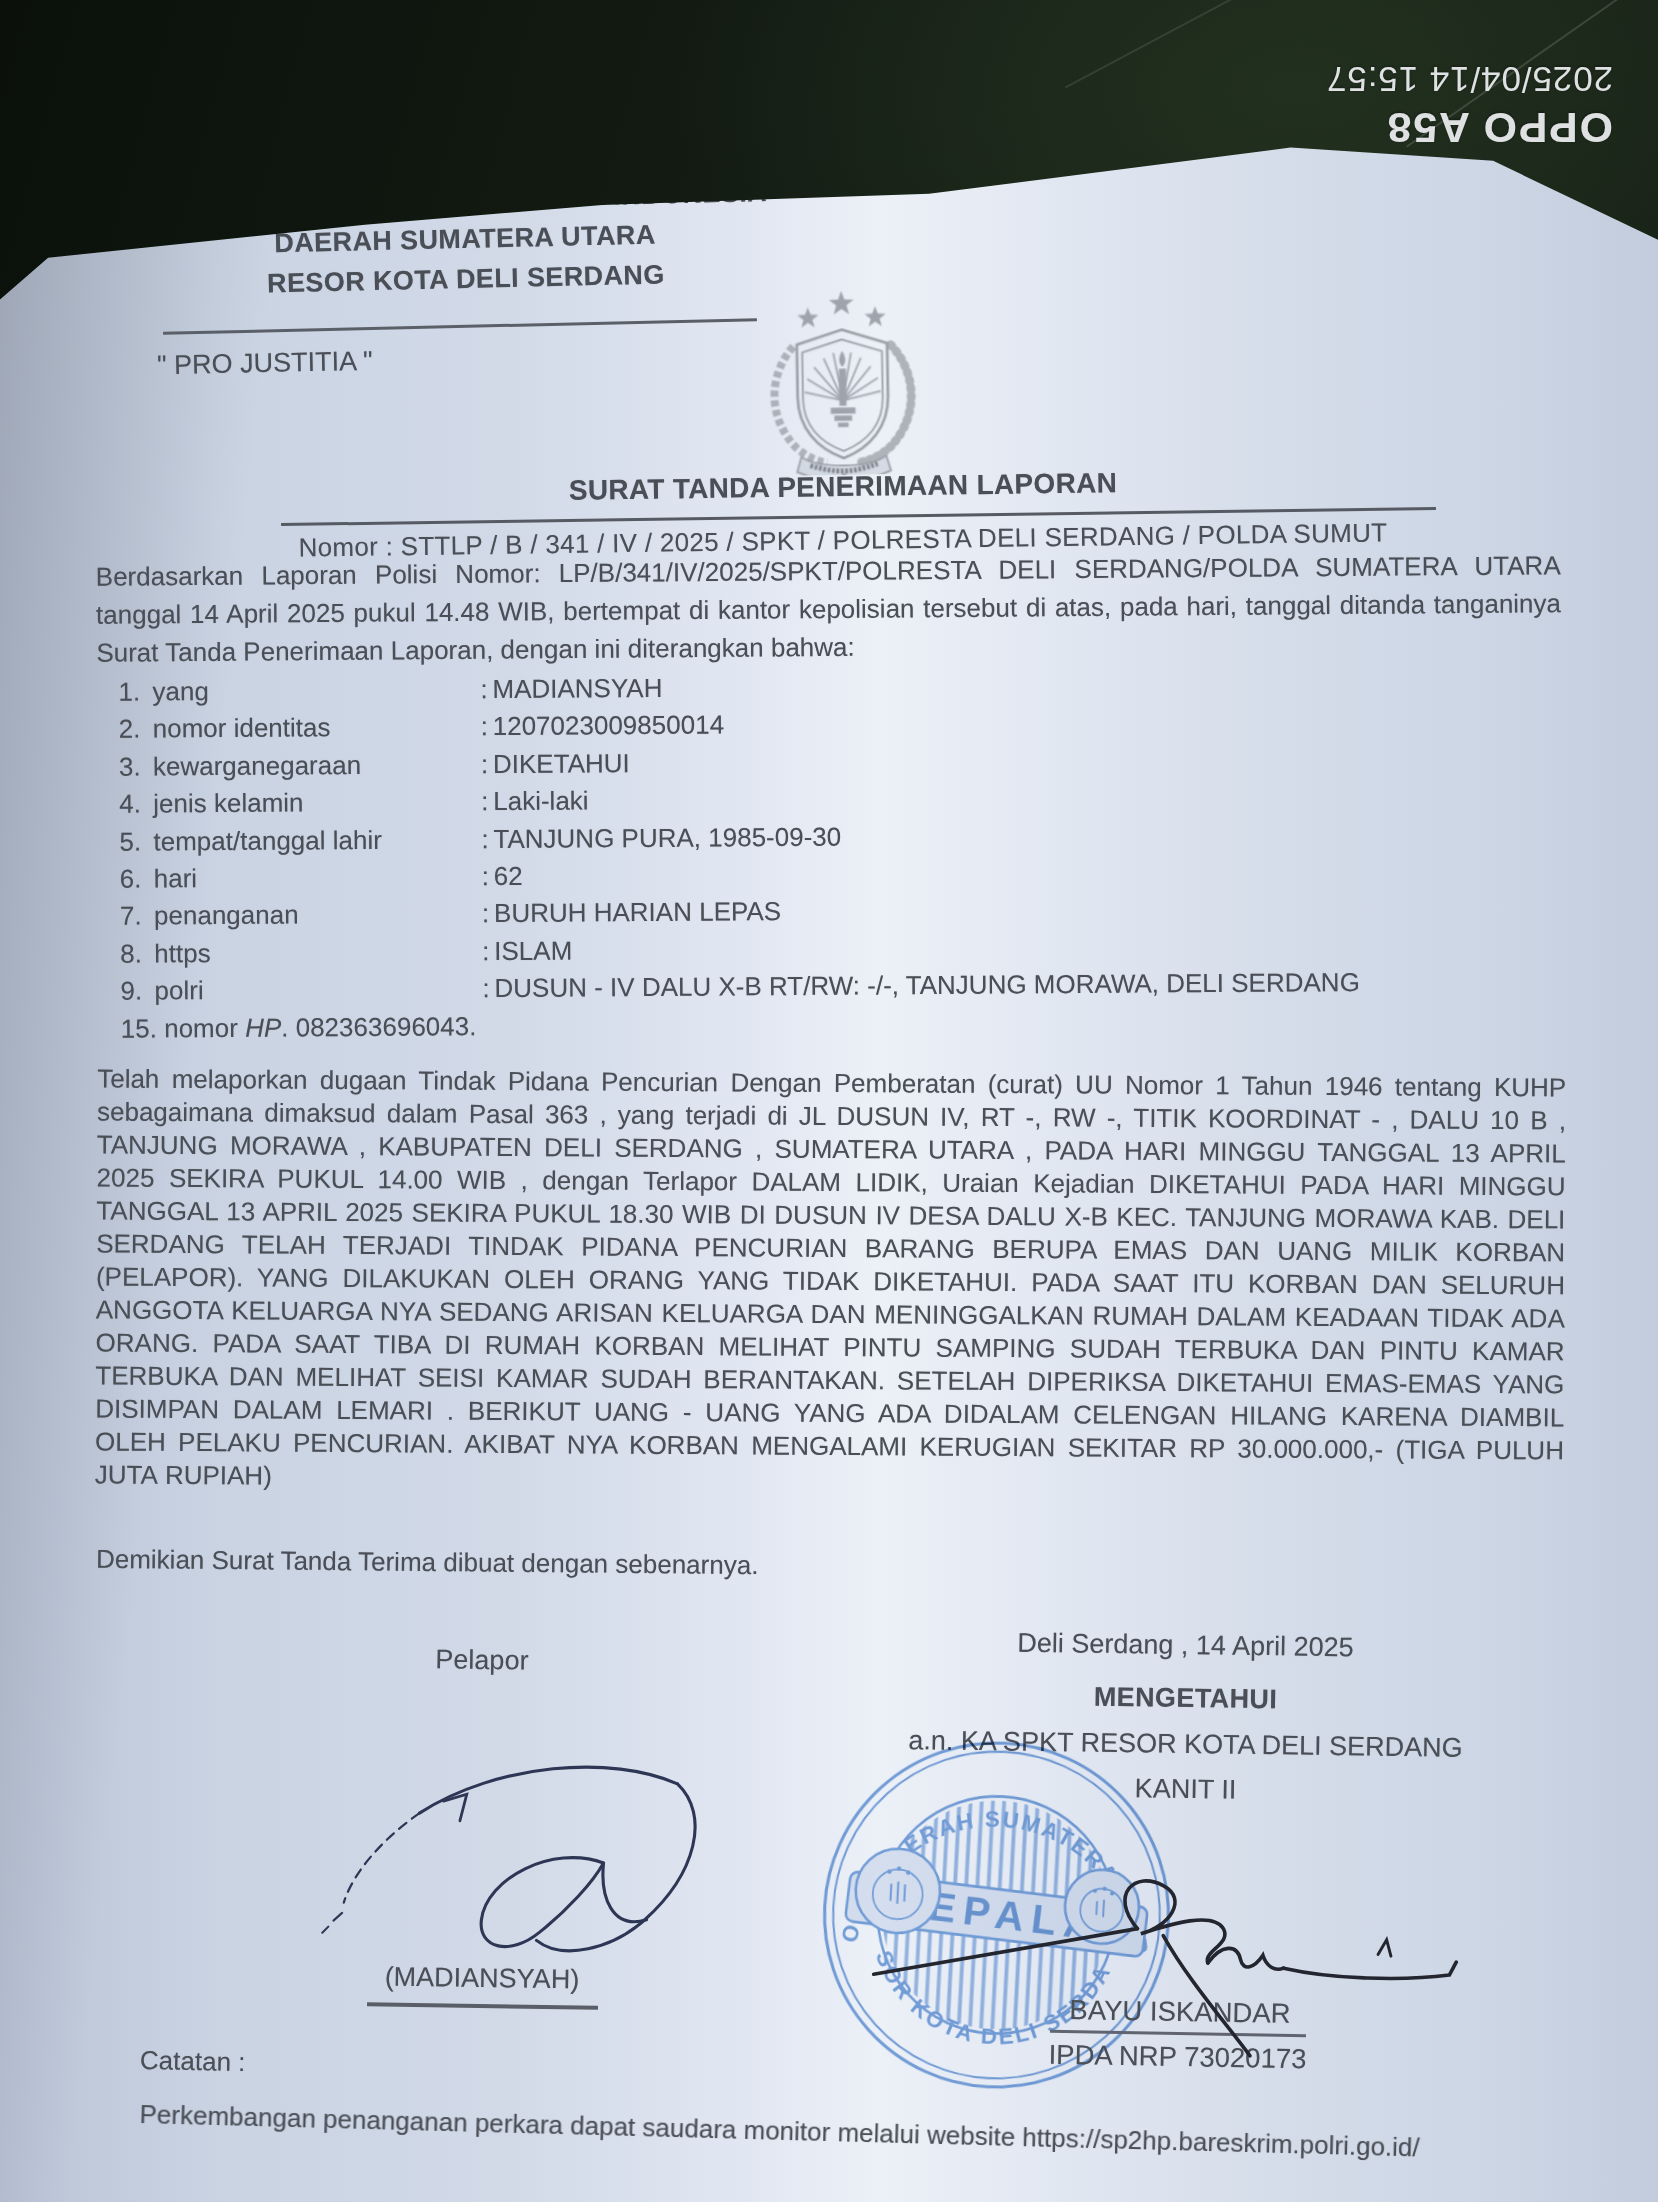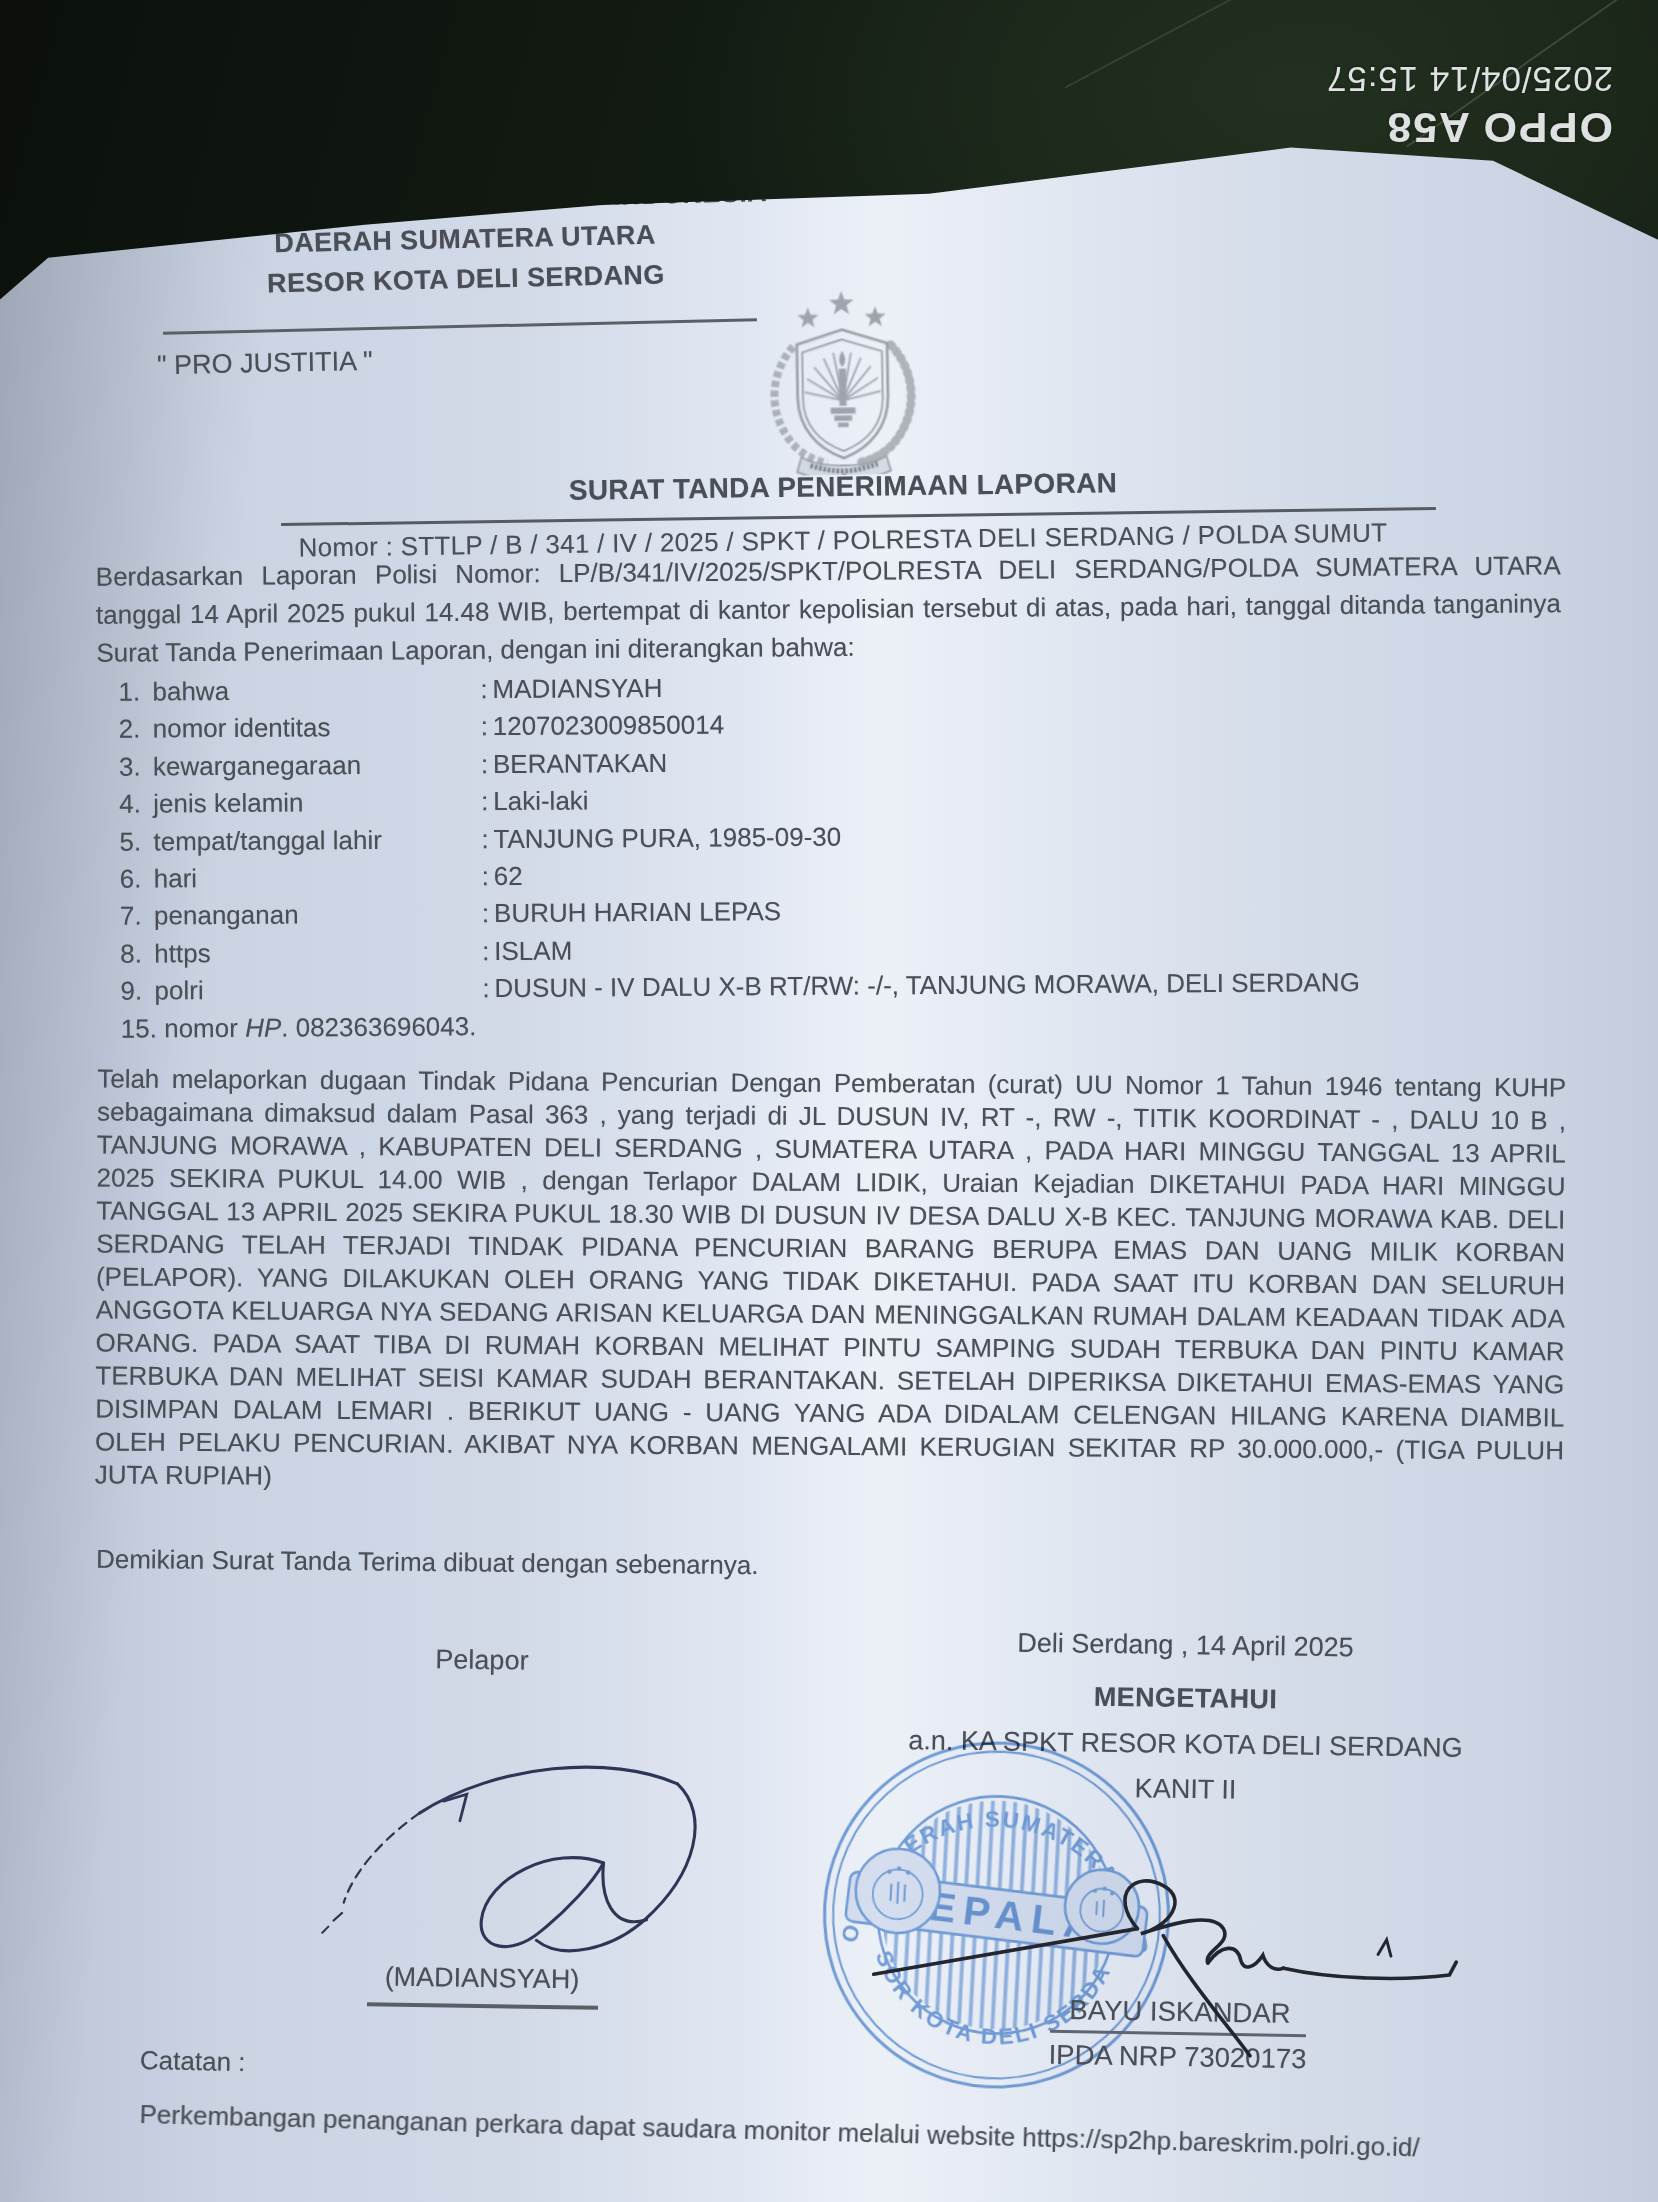--- a/index.html
+++ b/index.html
@@ -123,35 +123,35 @@
 
     <div class="abs ink" id="title-block">SURAT TANDA PENERIMAAN LAPORAN</div>
     <div class="abs" id="title-underline"></div>
     <div class="abs ink" id="nomor-line">Nomor : STTLP / B / 341 / IV / 2025 / SPKT / POLRESTA DELI SERDANG / POLDA SUMUT</div>
 
     <div class="abs ink" id="intro">Berdasarkan Laporan Polisi Nomor: LP/B/341/IV/2025/SPKT/POLRESTA DELI SERDANG/POLDA SUMATERA UTARA tanggal 14 April 2025 pukul 14.48 WIB, bertempat di kantor kepolisian tersebut di atas, pada hari, tanggal ditanda tanganinya Surat Tanda Penerimaan Laporan, dengan ini diterangkan bahwa:</div>
 
     <div class="abs ink" id="identity">
       <div class="idrow" style="top:676px">
         <span class="num">1.</span>
-          <span class="lbl">bahwa</span>
+          <span class="lbl">yang</span>
           <span class="colon">:</span>
           <span class="val">MADIANSYAH</span>
       </div>
       <div class="idrow" style="top:713px">
         <span class="num">2.</span>
           <span class="lbl">nomor identitas</span>
           <span class="colon">:</span>
           <span class="val">1207023009850014</span>
       </div>
       <div class="idrow" style="top:751px">
         <span class="num">3.</span>
           <span class="lbl">kewarganegaraan</span>
           <span class="colon">:</span>
-          <span class="val">BERANTAKAN</span>
+          <span class="val">DIKETAHUI</span>
       </div>
       <div class="idrow" style="top:788px">
         <span class="num">4.</span>
           <span class="lbl">jenis kelamin</span>
           <span class="colon">:</span>
           <span class="val">Laki-laki</span>
       </div>
       <div class="idrow" style="top:826px">
         <span class="num">5.</span>
           <span class="lbl">tempat/tanggal lahir</span>

